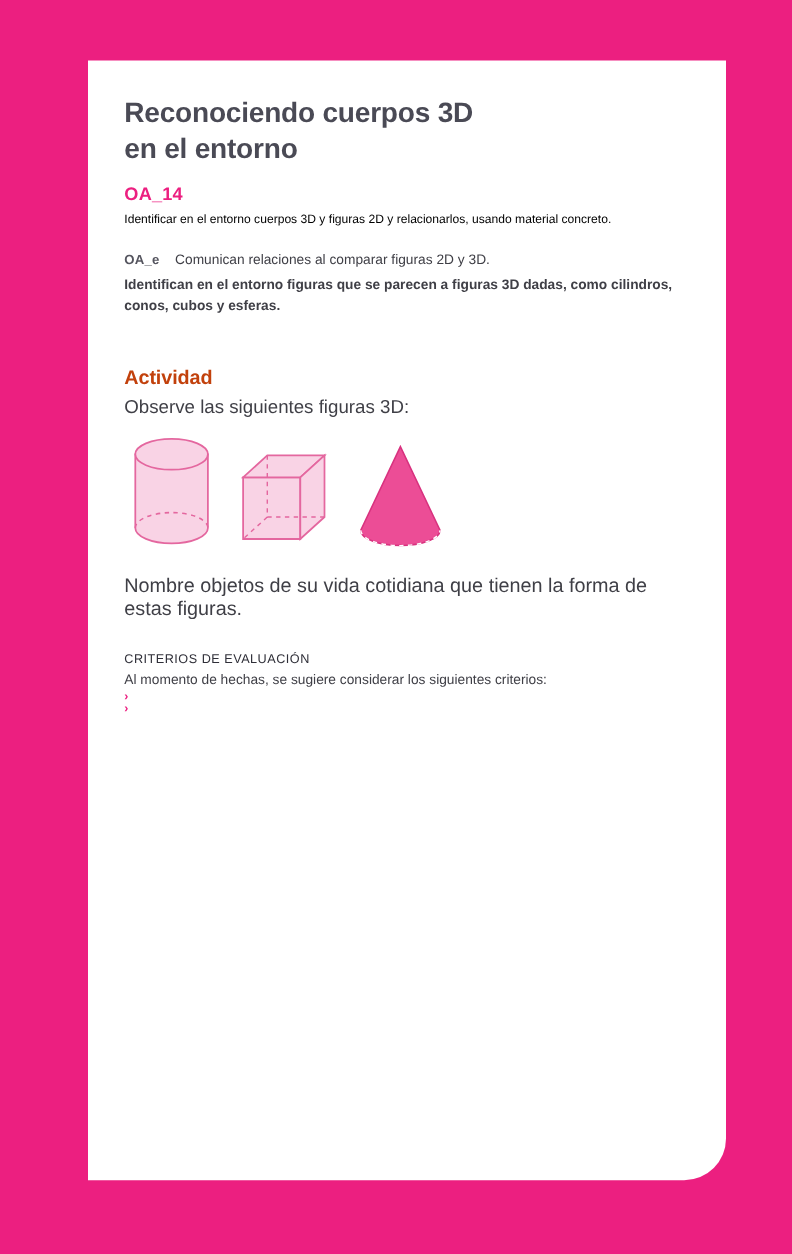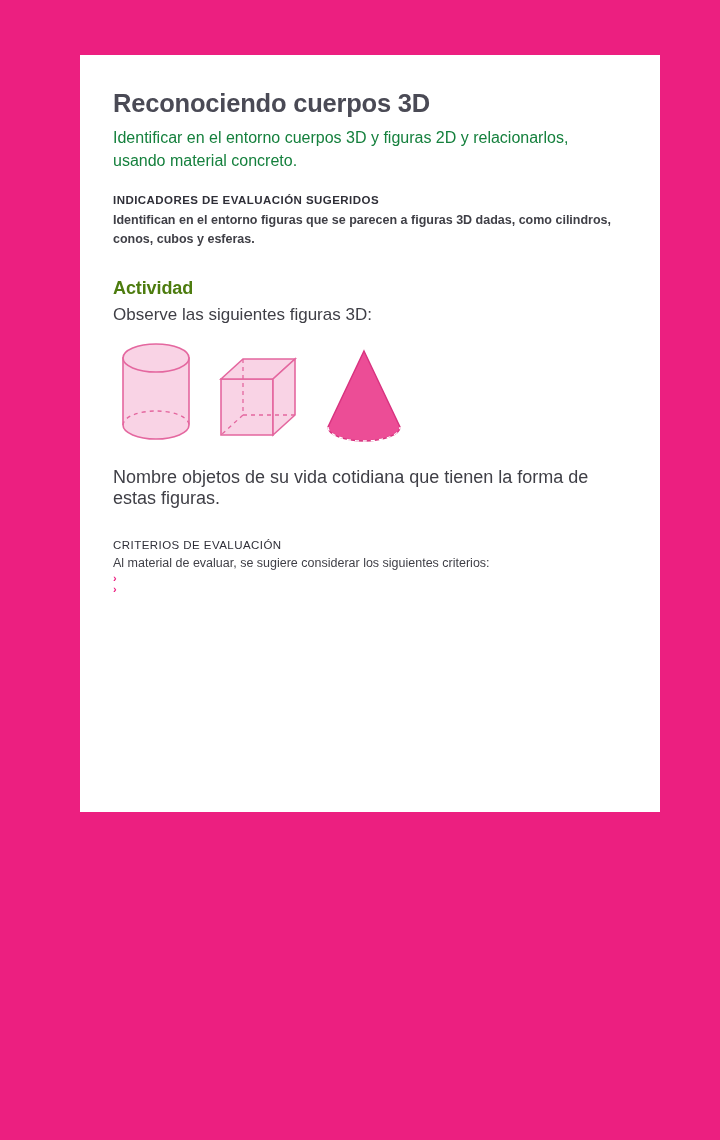--- a/index.html
+++ b/index.html
@@ -5,21 +5,21 @@
   * { box-sizing: border-box; margin: 0; padding: 0; }
   html, body {
     width: 720px;
     height: 1140px;
     background: #ec1f80;
     font-family: "Liberation Sans", sans-serif;
   }
   .page-wrap {
     position: relative;
     width: 720px;
-    height: 812px;
+    height: 1140px;
     background: #ec1f80;
     overflow: hidden;
   }
   .card {
     position: absolute;
     left: 80px;
     top: 55px;
     width: 580px;
     height: 1018px;
     background: #ffffff;
@@ -40,22 +40,22 @@
   }
   .oa-code {
     margin-top: 16px;
     font-size: 16.5px;
     font-weight: bold;
     color: #ec1f80;
     letter-spacing: 0.2px;
   }
   .oa-desc {
     margin-top: 6px;
-    font-size: 16px;
-    color: #15803d;
+    font-size: 11px;
+    color: #000000;
     line-height: 1.45;
   }
   .oae-row {
     margin-top: 18px;
     display: flex;
     align-items: baseline;
     gap: 14px;
   }
   .oae-code {
     font-size: 12px;
@@ -77,24 +77,24 @@
     letter-spacing: 0.45px;
   }
   .section-body {
     margin-top: 5px;
     font-size: 12.5px;
     color: #3f3f46;
     line-height: 1.48;
     font-weight: bold;
   }
   .activity-title {
-    margin-top: 30px;
+    margin-top: 46px;
     font-size: 18px;
     font-weight: bold;
-    color: #4d7c0f;
+    color: #c2410c;
     letter-spacing: -0.1px;
   }
   .activity-intro {
     margin-top: 6px;
     font-size: 17px;
     color: #3f3f46;
   }
   .figures {
     margin-top: 10px;
     display: flex;
@@ -139,26 +139,31 @@
 </style>
 </head>
 <body>
 
 <div class="page-wrap">
   <div class="card">
     <div class="content">
 
       <h1 class="doc-title">
         <span>Reconociendo cuerpos 3D</span><br>
+        <span>en el entorno</span>
       </h1>
 
+      <div class="oa-code">OA_14</div>
       <div class="oa-desc">Identificar en el entorno cuerpos 3D y figuras 2D y relacionarlos, usando material concreto.</div>
 
-
-      <div class="section-head">INDICADORES DE EVALUACIÓN SUGERIDOS</div>
+      <div class="oae-row">
+        <div class="oae-code">OA_e</div>
+        <div class="oae-text">Comunican relaciones al comparar figuras 2D y 3D.</div>
+      </div>
+
       <div class="section-body">Identifican en el entorno figuras que se parecen a figuras 3D dadas, como cilindros, conos, cubos y esferas.</div>
 
       <div class="activity-title">Actividad</div>
       <div class="activity-intro">Observe las siguientes figuras 3D:</div>
 
       <div class="figures">
 
         <svg class="figure-svg" width="78" height="102" viewBox="0 0 78 102">
           <path d="M6 15 L6 82 A33 14 0 0 0 72 82 L72 15 Z" fill="#f9d3e5" stroke="#e4679f" stroke-width="1.6"></path>
           <ellipse cx="39" cy="15" rx="33" ry="14" fill="#f9d3e5" stroke="#e4679f" stroke-width="1.6"></ellipse>
@@ -175,21 +180,21 @@
         <svg class="figure-svg" width="86" height="98" viewBox="0 0 86 98">
           <path d="M43 4 L79 80 A36 14 0 0 1 7 80 Z" fill="#ec4d96" stroke="#d8327f" stroke-width="1.4"></path>
           <path d="M7 80 A36 14 0 0 0 79 80" fill="none" stroke="#ffffff" stroke-width="1.3" stroke-dasharray="4 4"></path>
         </svg>
 
       </div>
 
       <div class="activity-after">Nombre objetos de su vida cotidiana que tienen la forma de estas figuras.</div>
 
       <div class="criteria-head">CRITERIOS DE EVALUACIÓN</div>
-      <div class="criteria-intro">Al material de evaluar, se sugiere considerar los siguientes criterios:</div>
+      <div class="criteria-intro">Al momento de hechas, se sugiere considerar los siguientes criterios:</div>
 
       <div class="criteria-list">
         <div class="criteria-item">
           <span class="chev">›</span>
         </div>
         <div class="criteria-item">
           <span class="chev">›</span>
         </div>
       </div>
 

